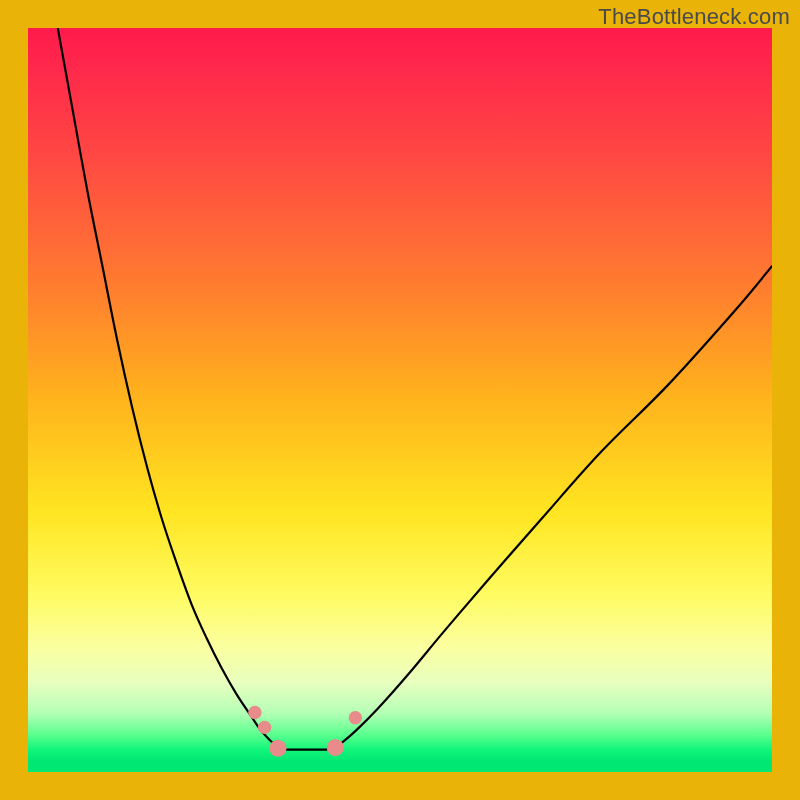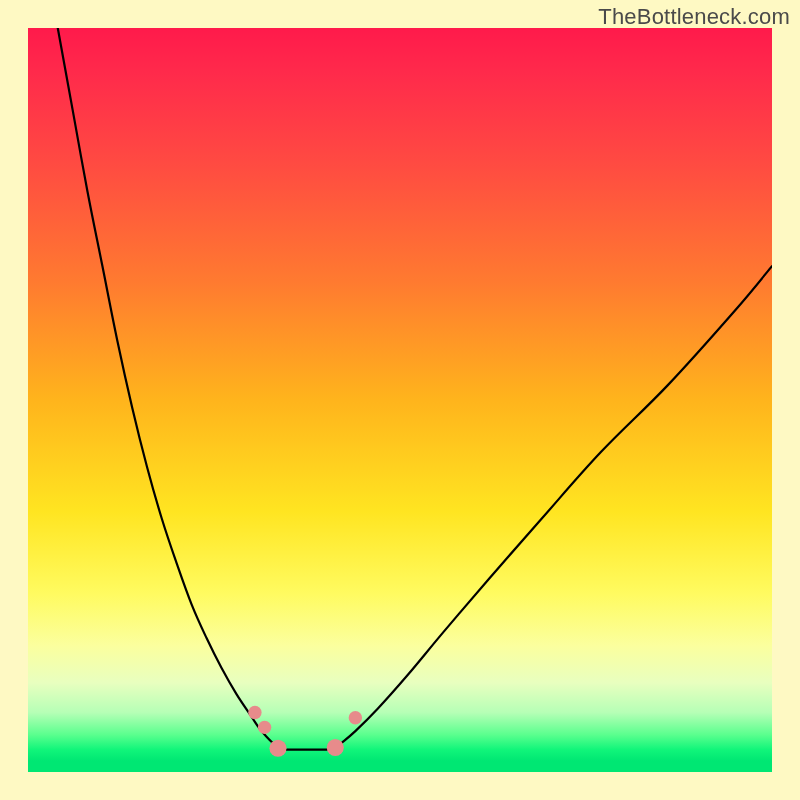--- a/index.html
+++ b/index.html
@@ -8,21 +8,21 @@
     width: 800px;
     height: 800px;
     background: #000;
     font-family: Arial, Helvetica, sans-serif;
     overflow: hidden;
   }
   .stage {
     position: relative;
     width: 800px;
     height: 800px;
-    background: #fef9c3;
+    background: #eab308;
   }
   .plot-area {
     position: absolute;
     left: 28px;
     top: 28px;
     width: 744px;
     height: 744px;
     overflow: hidden;
   }
   .gradient-bg {

